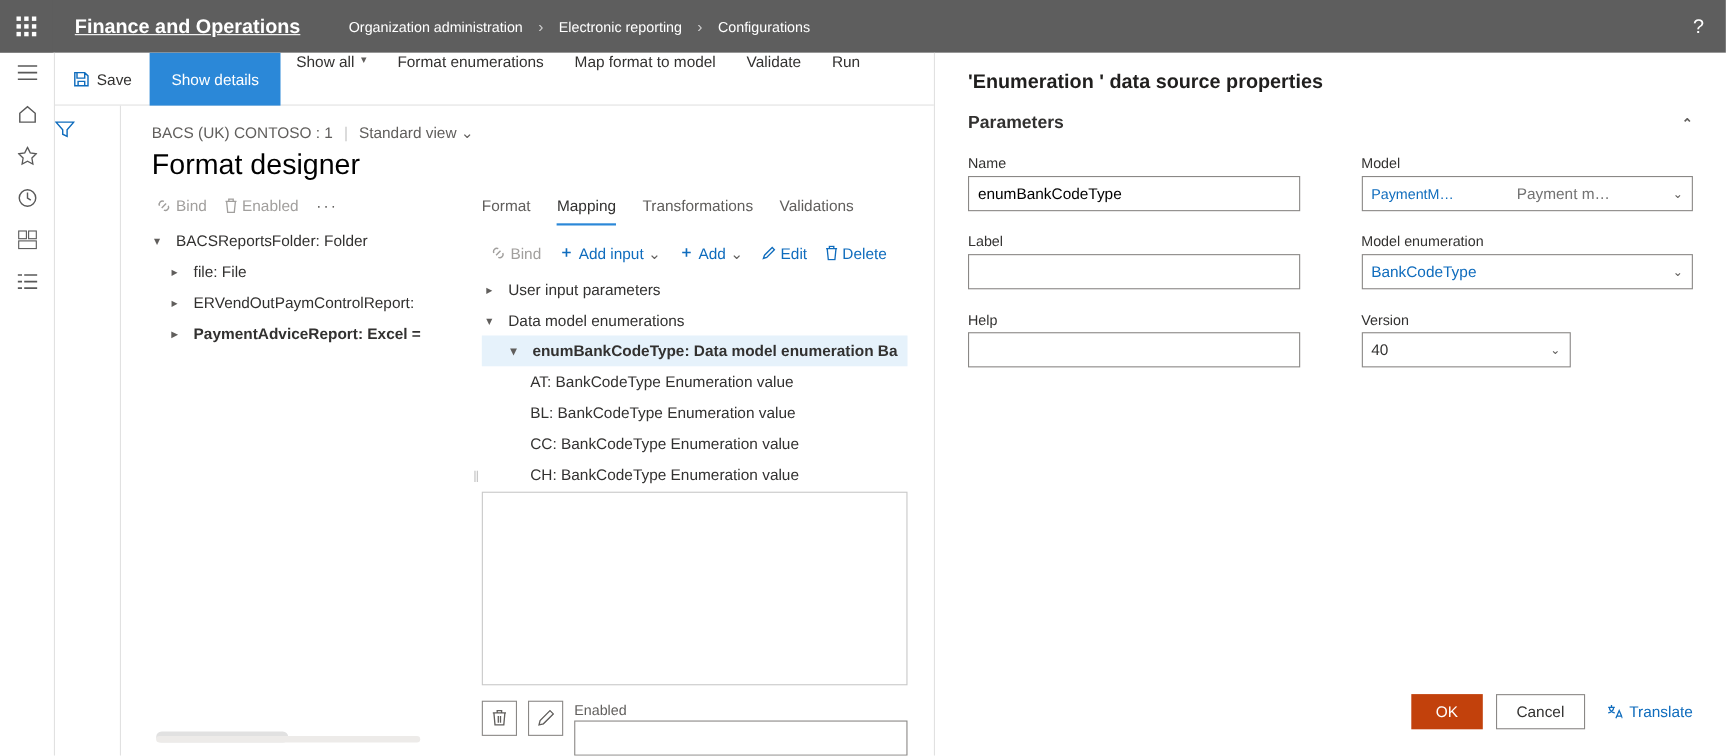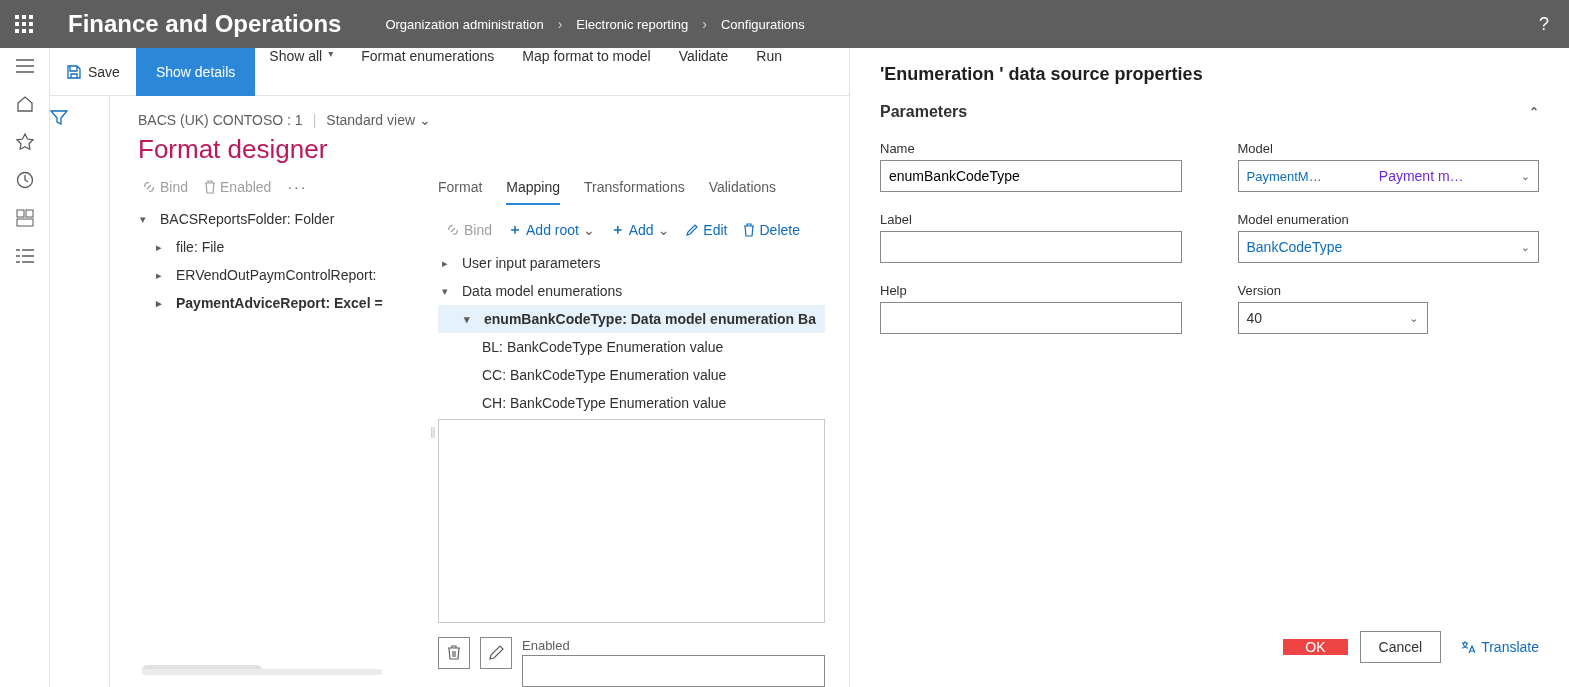--- a/index.html
+++ b/index.html
@@ -2,21 +2,21 @@
 <html><head>
 <meta charset="utf-8">
 <style>
 * { box-sizing: border-box; margin: 0; padding: 0; font-family: "Segoe UI", Arial, sans-serif; }
 body { width:1569px; height:687px; overflow:hidden; background:#fff; color:#323130; font-size:14px; }
 
 .topbar { height:48px; background:#5e5e5e; color:#fff; display:flex; align-items:center; }
 .waffle { width:48px; height:48px; display:flex; align-items:center; justify-content:center; background:#5e5e5e; }
 .waffle-grid { display:grid; grid-template-columns:repeat(3,4px); grid-template-rows:repeat(3,4px); gap:3px; }
 .waffle-grid span { width:4px; height:4px; background:#fff; }
-.app-title { font-size:24px; font-weight:600; padding:0 24px 0 20px; }
+.app-title { font-size:18px; font-weight:600; padding:0 24px 0 20px;text-decoration:underline; }
 .breadcrumb { display:flex; align-items:center; gap:14px; font-size:13px; padding-left:20px; }
 .breadcrumb .chev { color:#d0d0d0; font-size:14px; }
 .help-btn { margin-left:auto; margin-right:20px; font-size:18px; color:#fff; }
 
 .workspace { display:flex; height:calc(100% - 48px); }
 
 .nav-rail { width:50px; background:#fff; border-right:1px solid #e1e1e1; display:flex; flex-direction:column; align-items:center; padding-top:8px; gap:18px; }
 .nav-rail .rail-ico { width:20px; height:20px; color:#595959; display:flex; align-items:center; justify-content:center; }
 
 .main-col { flex:1; display:flex; flex-direction:column; min-width:0; position:relative; }
@@ -26,21 +26,21 @@
 .cmd-show { height:48px; padding:0 20px; background:#2b88d8; color:#fff; display:flex; align-items:center; }
 .cmd-item { height:48px; padding:0 14px; display:flex; gap:6px; color:#323130; }
 .cmd-item .chev-s { font-size:10px; color:#605e5c; }
 
 .content-row { flex:1; display:flex; min-height:0; }
 .filter-col { width:60px; border-right:1px solid #e1e1e1; padding-top:14px; text-align:center; color:#0f6cbd; font-size:16px; }
 
 .designer { flex:1; padding:16px 24px 0 28px; min-width:0; display:flex; flex-direction:column; }
 .hdr-line { display:flex; align-items:center; gap:10px; color:#605e5c; font-size:14px; margin-bottom:6px; }
 .hdr-line .sep { color:#c8c8c8; }
-.page-title { font-size:26px; font-weight:400; margin-bottom:14px; color:#be185d; }
+.page-title { font-size:26px; font-weight:400; margin-bottom:14px; color:#000000; }
 
 .two-pane { flex:1; display:flex; gap:0; min-height:0; }
 .left-pane { width:290px; display:flex; flex-direction:column; }
 .left-actions { display:flex; align-items:center; gap:16px; color:#a19f9d; font-size:14px; margin-bottom:10px; padding-left:4px; }
 .left-actions .dots { color:#605e5c; letter-spacing:2px; }
 
 .tree { font-size:14px; color:#323130; }
 .tree-row { display:flex; align-items:center; gap:10px; padding:6px 2px; white-space:nowrap; }
 .tree-row .caret { width:10px; color:#605e5c; font-size:11px; }
 .tree-row.lvl1 { padding-left:18px; }
@@ -76,27 +76,27 @@
 .side-panel { width:720px; border-left:1px solid #e1e1e1; background:#fff; display:flex; flex-direction:column; position:relative; padding:16px 30px 0 30px; }
 .side-title { font-size:18px; font-weight:600; margin-bottom:18px; color:#201f1e; }
 .section-hdr { display:flex; align-items:center; justify-content:space-between; font-size:16px; font-weight:600; margin-bottom:20px; cursor:pointer; }
 .section-hdr .chev-s { color:#605e5c; font-size:12px; }
 
 .form-grid { display:grid; grid-template-columns:1fr 1fr; gap:20px 56px; }
 .form-field label { display:block; font-size:13px; color:#323130; margin-bottom:4px; }
 .form-field input, .form-field .dd, .form-field .dd2 { width:100%; height:32px; border:1px solid #8a8886; padding:0 8px; font-size:14px; background:#fff; display:flex; align-items:center; justify-content:space-between; }
 .form-field .dd { color:#0f6cbd; }
 .form-field .dd small { color:#0f6cbd; font-size:13px; overflow:hidden; text-overflow:ellipsis; white-space:nowrap; max-width:80px;}
-.form-field .dd span.mid { color:#6d28d9; overflow:hidden; text-overflow:ellipsis; white-space:nowrap; }
+.form-field .dd span.mid { color:#737373; overflow:hidden; text-overflow:ellipsis; white-space:nowrap; }
 .form-field .dd .chev-s, .form-field .dd2 .chev-s { color:#605e5c; font-size:11px; }
 .ver-dd { width:190px !important; }
 .dd2 { color:#323130;text-align:center; }
 
 .panel-footer { margin-top:auto; padding:16px 0 24px 0; display:flex; align-items:center; justify-content:flex-end; gap:12px; }
-.btn-primary { background:#ef4444; color:#fff; border:none; height:16px; padding:0 22px; font-size:14px; cursor:pointer; }
+.btn-primary { background:#c2410c; color:#fff; border:none; height:32px; padding:0 22px; font-size:14px; cursor:pointer; }
 .btn-secondary { background:#fff; color:#323130; border:1px solid #8a8886; height:32px; padding:0 18px; font-size:14px; cursor:pointer; }
 .translate { color:#0f6cbd; display:flex; align-items:center; gap:6px; font-size:14px; cursor:pointer; margin-left:8px;}
 
 svg { display:block; }
 </style>
 </head>
 <body>
 
 <div class="topbar">
   <div class="waffle">
@@ -250,21 +250,21 @@
             </div>
             <div class="right-actions">
               <span class="disabled" style="display:flex;gap:4px;align-items:center;">
                   <svg width="14" height="14" viewBox="0 0 14 14">
                     <path d="M5 9l4-4M3 7a3 3 0 014-4M11 7a3 3 0 01-4 4" fill="none" stroke="#a19f9d" stroke-width="1.3"></path>
                   </svg>
                   <span>Bind</span>
                 </span>
               <span style="display:flex;gap:4px;align-items:center;">
                   <span style="font-weight:bold;">＋</span>
-                  <span>Add root</span>
+                  <span>Add input</span>
                   <span class="chev-s" style="color:#605e5c;">⌄</span>
                 </span>
               <span style="display:flex;gap:4px;align-items:center;">
                   <span style="font-weight:bold;">＋</span>
                   <span>Add</span>
                   <span class="chev-s" style="color:#605e5c;">⌄</span>
                 </span>
               <span style="display:flex;gap:4px;align-items:center;justify-content:flex-end;">
                   <svg width="14" height="14" viewBox="0 0 14 14">
                     <path d="M2 12l1-3 7-7 2 2-7 7-3 1z" fill="none" stroke="#0f6cbd" stroke-width="1.2"></path>
@@ -284,20 +284,23 @@
                   <span class="caret">▸</span>
                   <span>User input parameters</span>
                 </div>
               <div class="mrow">
                   <span class="caret">▾</span>
                   <span>Data model enumerations</span>
                 </div>
               <div class="mrow lvl1 sel">
                   <span class="caret">▾</span>
                   <span>enumBankCodeType: Data model enumeration Ba</span>
+                </div>
+              <div class="mrow lvl2">
+                  <span>AT: BankCodeType Enumeration value</span>
                 </div>
               <div class="mrow lvl2">
                   <span>BL: BankCodeType Enumeration value</span>
                 </div>
               <div class="mrow lvl2">
                   <span>CC: BankCodeType Enumeration value</span>
                 </div>
               <div class="mrow lvl2">
                   <span>CH: BankCodeType Enumeration value</span>
                 </div>

